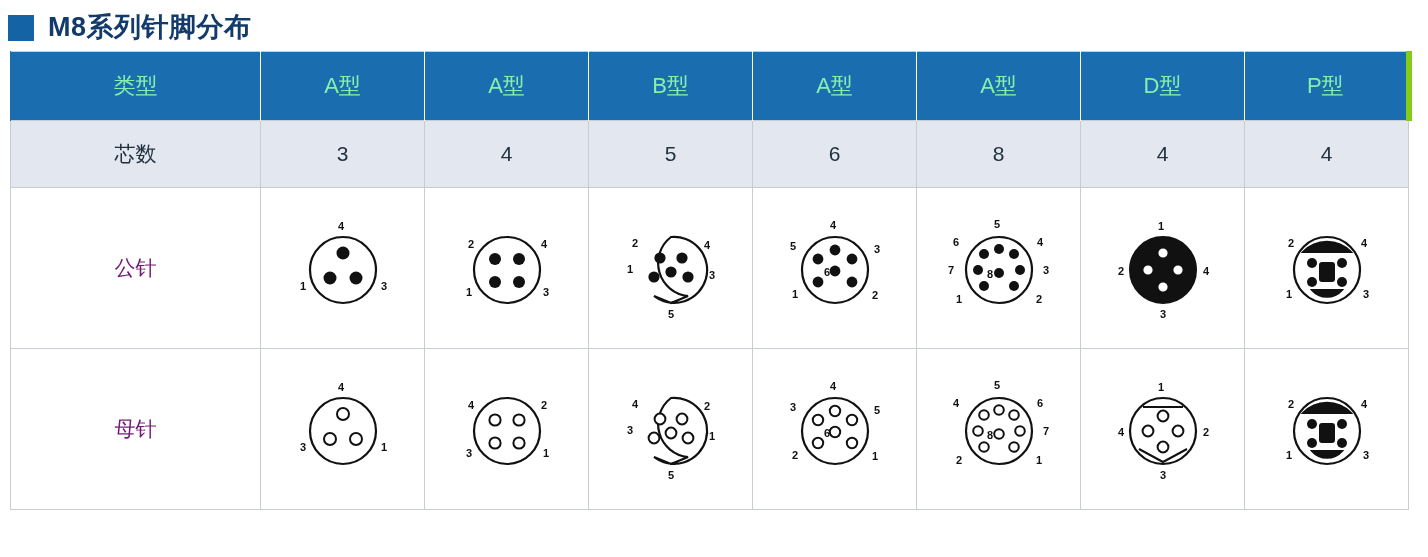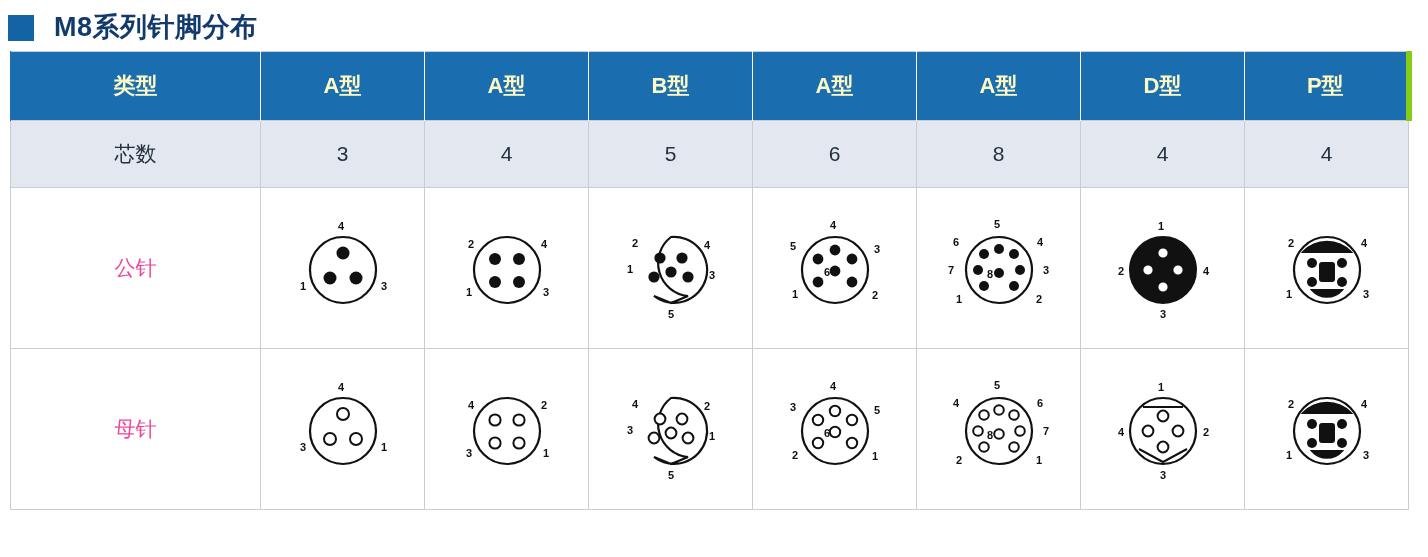--- a/index.html
+++ b/index.html
@@ -18,21 +18,21 @@
     position: relative;
     width: 1428px;
     height: 557px;
     box-sizing: border-box;
   }
 
   
   .title-row {
     display: flex;
     align-items: center;
-    gap: 20px;
+    gap: 14px;
     padding: 14px 0 10px 8px;
   }
   .title-marker {
     width: 26px;
     height: 26px;
     background: #1464a5;
     flex: 0 0 auto;
   }
   .title-text {
     font-size: 27px;
@@ -48,23 +48,23 @@
     table-layout: fixed;
     width: 1400px;
     margin-left: 10px;
     border: 1px solid #c8cdd4;
   }
   table.pinout col.c-type   { width: 250px; }
   table.pinout col.c-data   { width: 164px; }
 
   thead th {
     background: #1a6eb0;
-    color: #fef9c3;
+    color: #86efac;
     font-size: 22px;
-    font-weight: bold;
+    font-weight: normal;
     height: 66px;
     border-right: 1px solid #ffffff;
     border-left: 1px solid #ffffff;
     text-align: center;
     vertical-align: middle;
   }
   thead th:first-child { border-left: 1px solid #1a6eb0; }
   thead th:last-child  { border-right: 6px solid #84cc16; }
 
   tbody td {
@@ -82,21 +82,21 @@
   tr.row-count td.label-cell {
     font-size: 21px;
     color: #23313f;
   }
   tr.row-pin td {
     background: #ffffff;
     height: 158px;
   }
   td.label-cell {
     font-size: 21px;
-    color: #ec4899;
+    color: #701a75;
   }
   .cell-inner {
     display: flex;
     align-items: center;
     justify-content: center;
     height: 100%;
   }
   svg.conn { display: block; }
 
   

